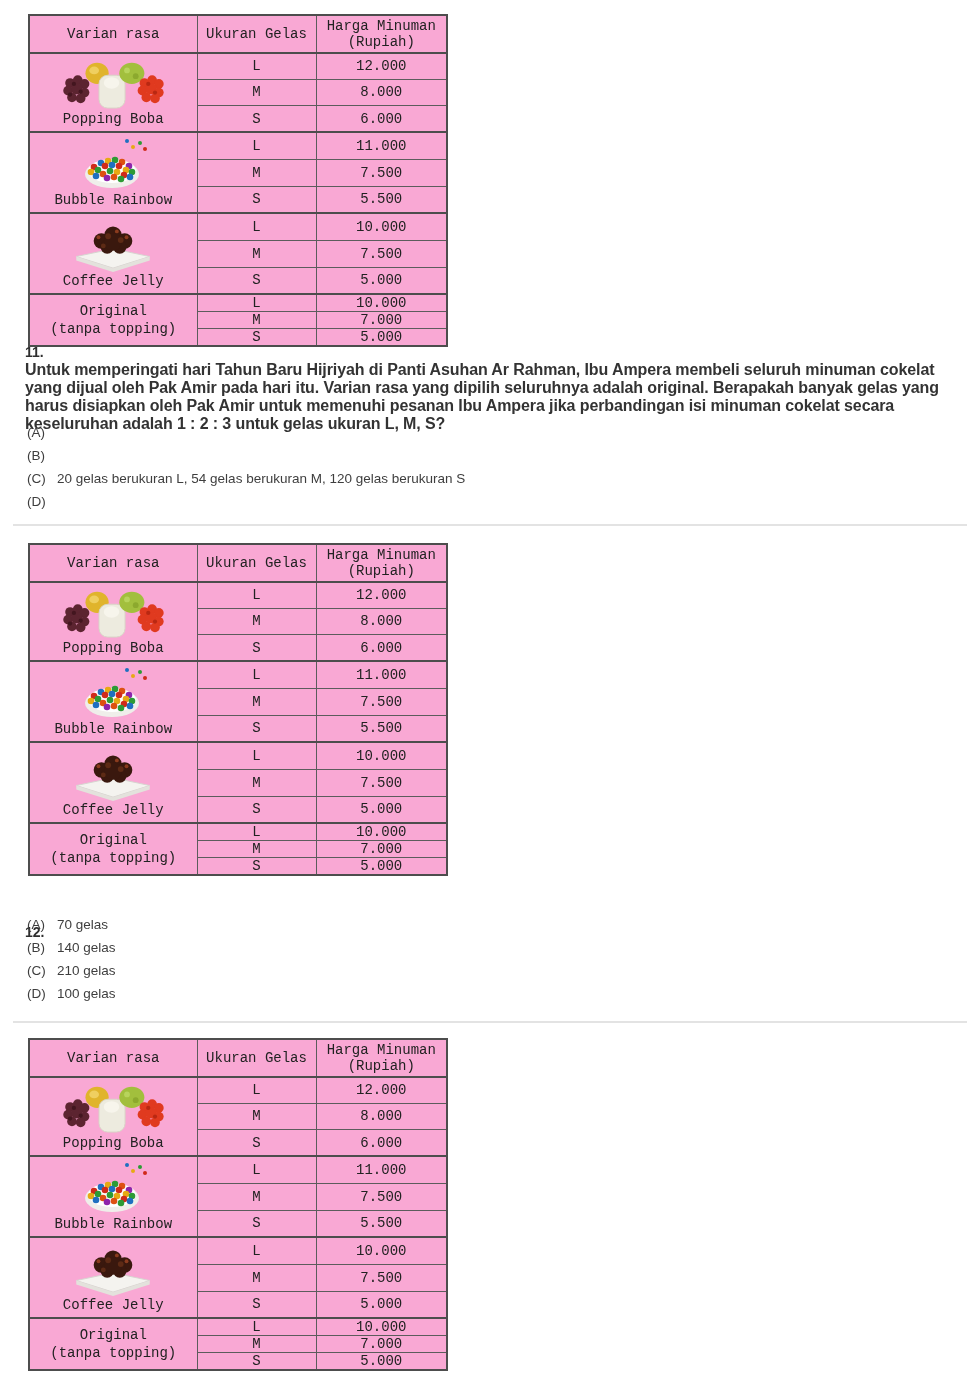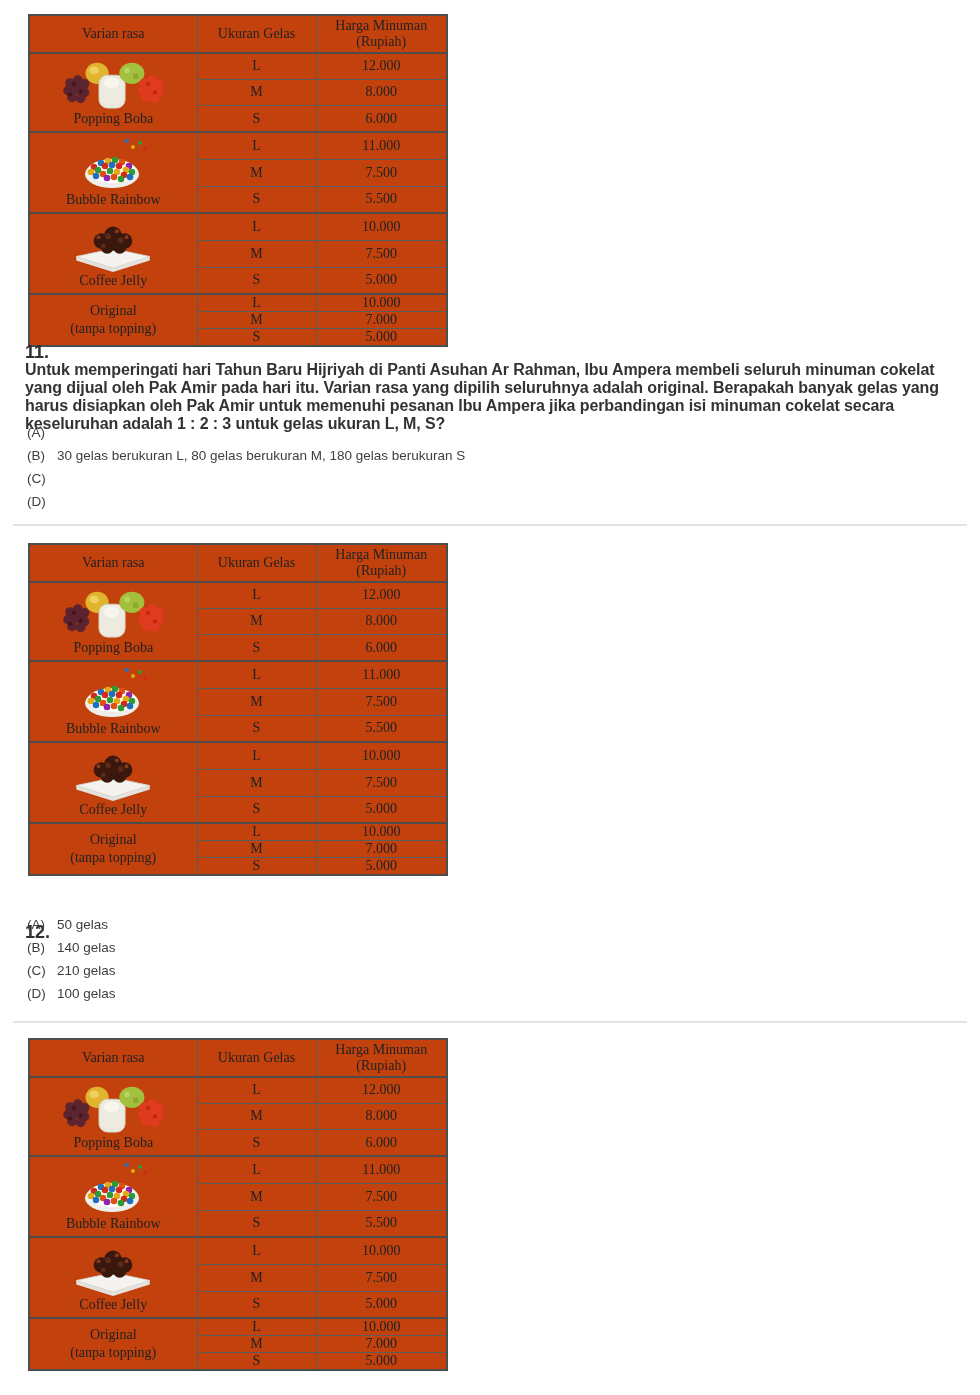--- a/index.html
+++ b/index.html
@@ -10,22 +10,22 @@
   }
 
   
   .table-slot { position:absolute; left:28px; }
   #slot-table-1 { top:14px; }
   #slot-table-2 { top:543px; }
   #slot-table-3 { top:1038px; }
 
   table.ptable {
     border-collapse:collapse; table-layout:fixed; width:418px;
-    font-family:Liberation Serif, serif; color:#222222;
-    border:2px solid #4d4d4d; background:#c2410c;
+    font-family:Liberation Mono, monospace; color:#222222;
+    border:2px solid #4d4d4d; background:#f9a8d4;
   }
   .ptable th, .ptable td {
     border:1px solid #5c5c5c; padding:0;
     text-align:center; vertical-align:middle;
   }
   .ptable col.c1 { width:168px; }
   .ptable col.c2 { width:119px; }
   .ptable col.c3 { width:131px; }
   .ptable tr.hdr { height:38px; }
   .ptable tr.hdr th {
@@ -35,21 +35,21 @@
   .ptable tr.r17 { height:17px; }
   .ptable tr.gs td { border-top:2px solid #4d4d4d; }
   .ptable td.size, .ptable td.price { font-size:14px; }
   .ptable td.variant { vertical-align:bottom; padding-bottom:3px; }
   .ptable td.variant-text { vertical-align:middle; }
   .vimg { display:flex; justify-content:center; align-items:flex-end; }
   .vname { font-size:14px; line-height:18px; color:#222222; }
 
   
   .qnum {
-    position:absolute; left:25px; font-size:18px; font-weight:700;
+    position:absolute; left:25px; font-size:14px; font-weight:700;
     color:#2f2f2f; line-height:16px;
   }
   #q11-number { top:344px; }
   #q12-number { top:924px; }
   .qtext {
     position:absolute; left:25px; top:361px; width:936px;
     font-size:16px; font-weight:700; line-height:18px; color:#333333;
     letter-spacing:-0.1px;
   }
   .opts { position:absolute; left:27px; }
@@ -254,24 +254,24 @@
 
 <div id="q11-number" class="qnum">11.</div>
 <div id="q11-text" class="qtext">Untuk memperingati hari Tahun Baru Hijriyah di Panti Asuhan Ar Rahman, Ibu Ampera membeli seluruh minuman cokelat yang dijual oleh Pak Amir pada hari itu. Varian rasa yang dipilih seluruhnya adalah original. Berapakah banyak gelas yang harus disiapkan oleh Pak Amir untuk memenuhi pesanan Ibu Ampera jika perbandingan isi minuman cokelat secara keseluruhan adalah 1 : 2 : 3 untuk gelas ukuran L, M, S?</div>
 
 <div id="q11-options" class="opts">
   <div class="opt">
     <span class="lab">(A)</span>
   </div>
   <div class="opt">
     <span class="lab">(B)</span>
-    <span>30 gelas berukuran L, 80 gelas berukuran M, 180 gelas berukuran S</span>
   </div>
   <div class="opt">
     <span class="lab">(C)</span>
+    <span>20 gelas berukuran L, 54 gelas berukuran M, 120 gelas berukuran S</span>
   </div>
   <div class="opt">
     <span class="lab">(D)</span>
   </div>
 </div>
 
 <div id="divider-1" class="divider"></div>
 
 <div id="slot-table-2" class="table-slot">
   <table class="ptable">
@@ -454,21 +454,21 @@
     </tr>
   </tbody>
     </table>
 </div>
 
 <div id="q12-number" class="qnum">12.</div>
 
 <div id="q12-options" class="opts">
   <div class="opt">
     <span class="lab">(A)</span>
-    <span>50 gelas</span>
+    <span>70 gelas</span>
   </div>
   <div class="opt">
     <span class="lab">(B)</span>
     <span>140 gelas</span>
   </div>
   <div class="opt">
     <span class="lab">(C)</span>
     <span>210 gelas</span>
   </div>
   <div class="opt">

